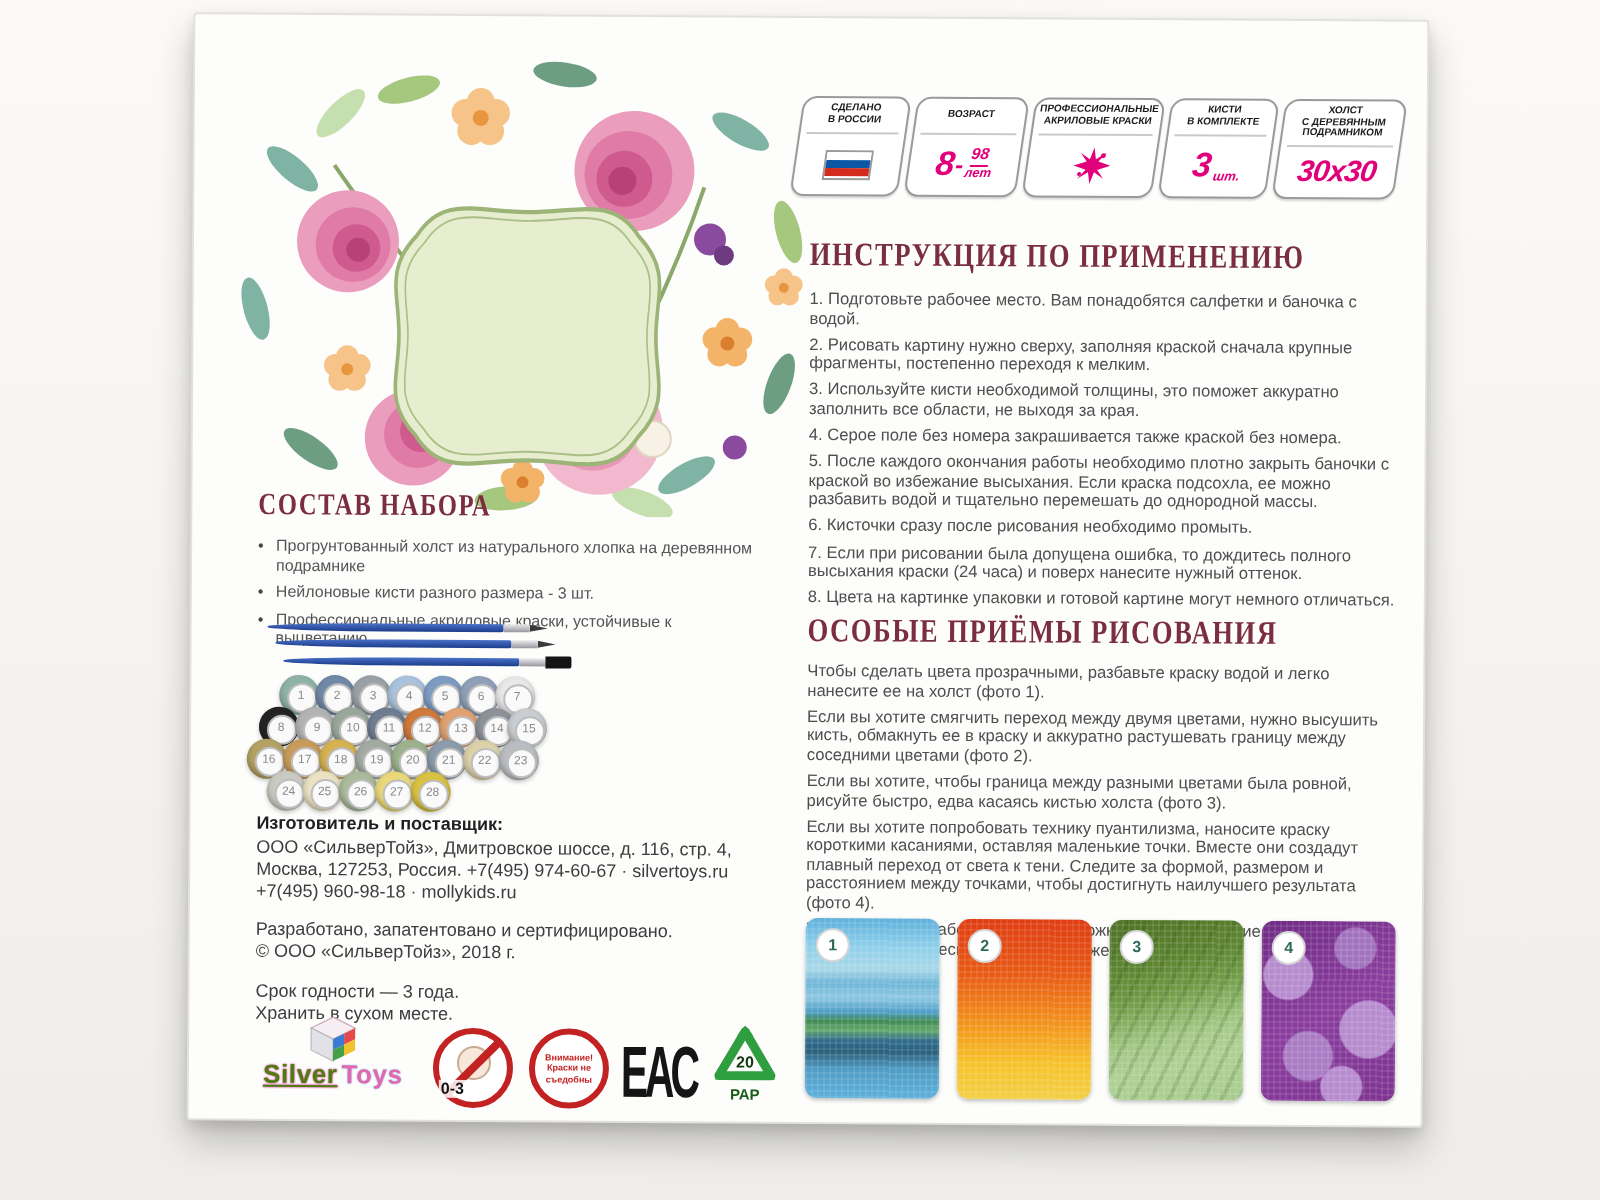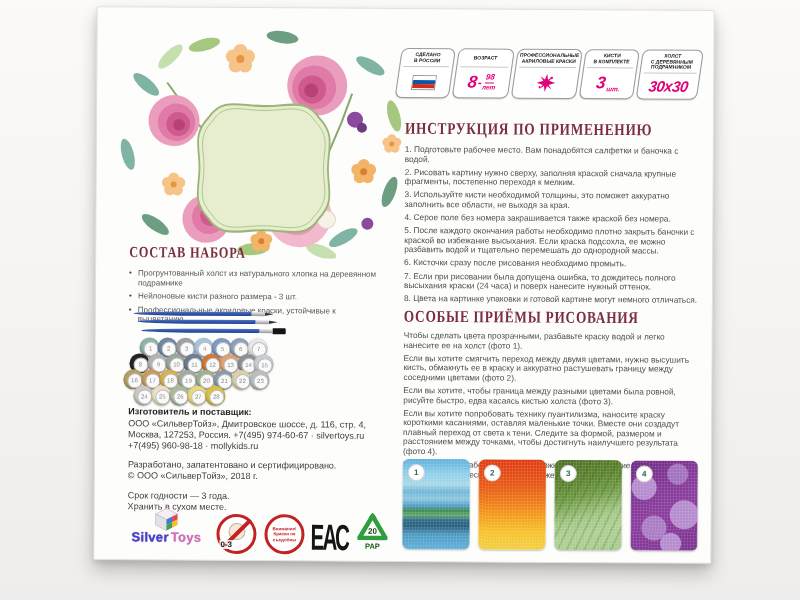--- a/index.html
+++ b/index.html
@@ -80,21 +80,21 @@
   .legal{position:absolute;left:33px;top:452px;width:290px;}
   .legal p{margin:0;font-size:9px;line-height:11px;color:#3d3d3d;}
   .storage{position:absolute;left:33px;top:483px;width:290px;}
   .storage p{margin:0;font-size:9px;line-height:11px;color:#3d3d3d;}
 
   
   .logos{position:absolute;left:30px;top:498px;width:270px;height:54px;}
   .logo-st{position:absolute;left:0;top:2px;width:84px;text-align:center;}
   .cube{display:block;margin:0 auto -2px;}
   .st-text{font-size:13px;font-weight:bold;letter-spacing:0.3px;}
-  .st1{color:#1d4ed8;text-shadow:0 0 1px #e068b0,0 0 1px #e068b0;}
+  .st1{color:#4d7c0f;text-shadow:0 0 1px #e068b0,0 0 1px #e068b0;text-decoration:underline;}
   .st2{color:#e068b0;text-shadow:0 0 1px #8ab4e0;margin-left:2px;}
   .sign{position:absolute;width:34px;height:34px;border:3.5px solid #c32222;border-radius:50%;background:#fff;}
   .age-sign{left:92px;top:8px;}
   .slash{position:absolute;left:-3px;top:15px;width:40px;height:4px;background:#c32222;transform:rotate(-45deg);}
   .baby{position:absolute;left:9px;top:6px;width:15px;height:15px;border-radius:50%;background:#f6e7da;border:1px solid #c9ab92;}
   .age-txt{position:absolute;left:0px;bottom:2px;font-size:8px;color:#111;background:rgba(255,255,255,0.85);padding:0 1px;font-weight:bold;z-index:2;}
   .paint-sign{left:140px;top:8px;}
   .pw{position:absolute;inset:0;display:flex;flex-direction:column;align-items:center;justify-content:center;font-size:4.5px;line-height:5.2px;color:#c32222;font-weight:bold;text-align:center;}
   .eac{position:absolute;left:186px;top:10px;font-size:25px;font-weight:900;letter-spacing:-2px;color:#151515;transform:scale(0.82,1.45);transform-origin:left top;}
   .recycle{position:absolute;left:232px;top:6px;width:32px;text-align:center;}

